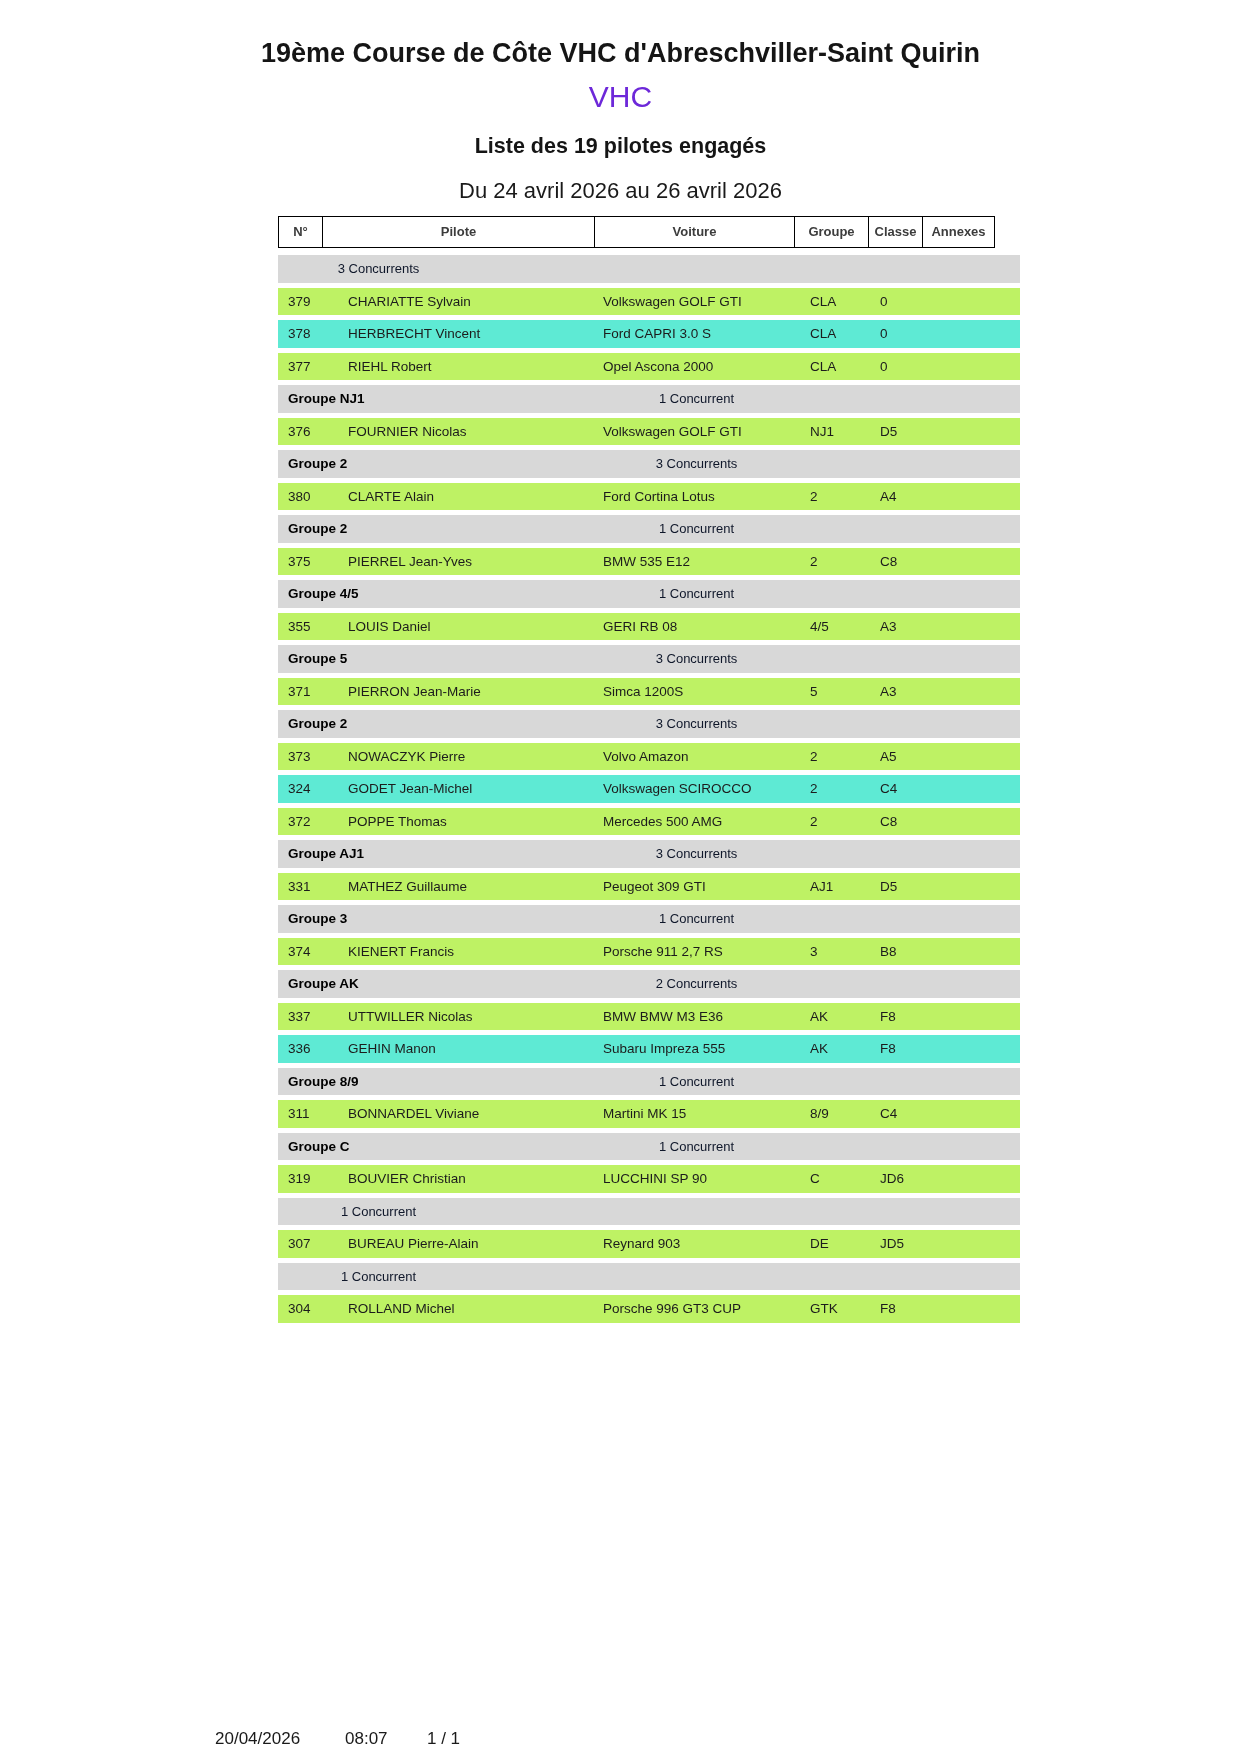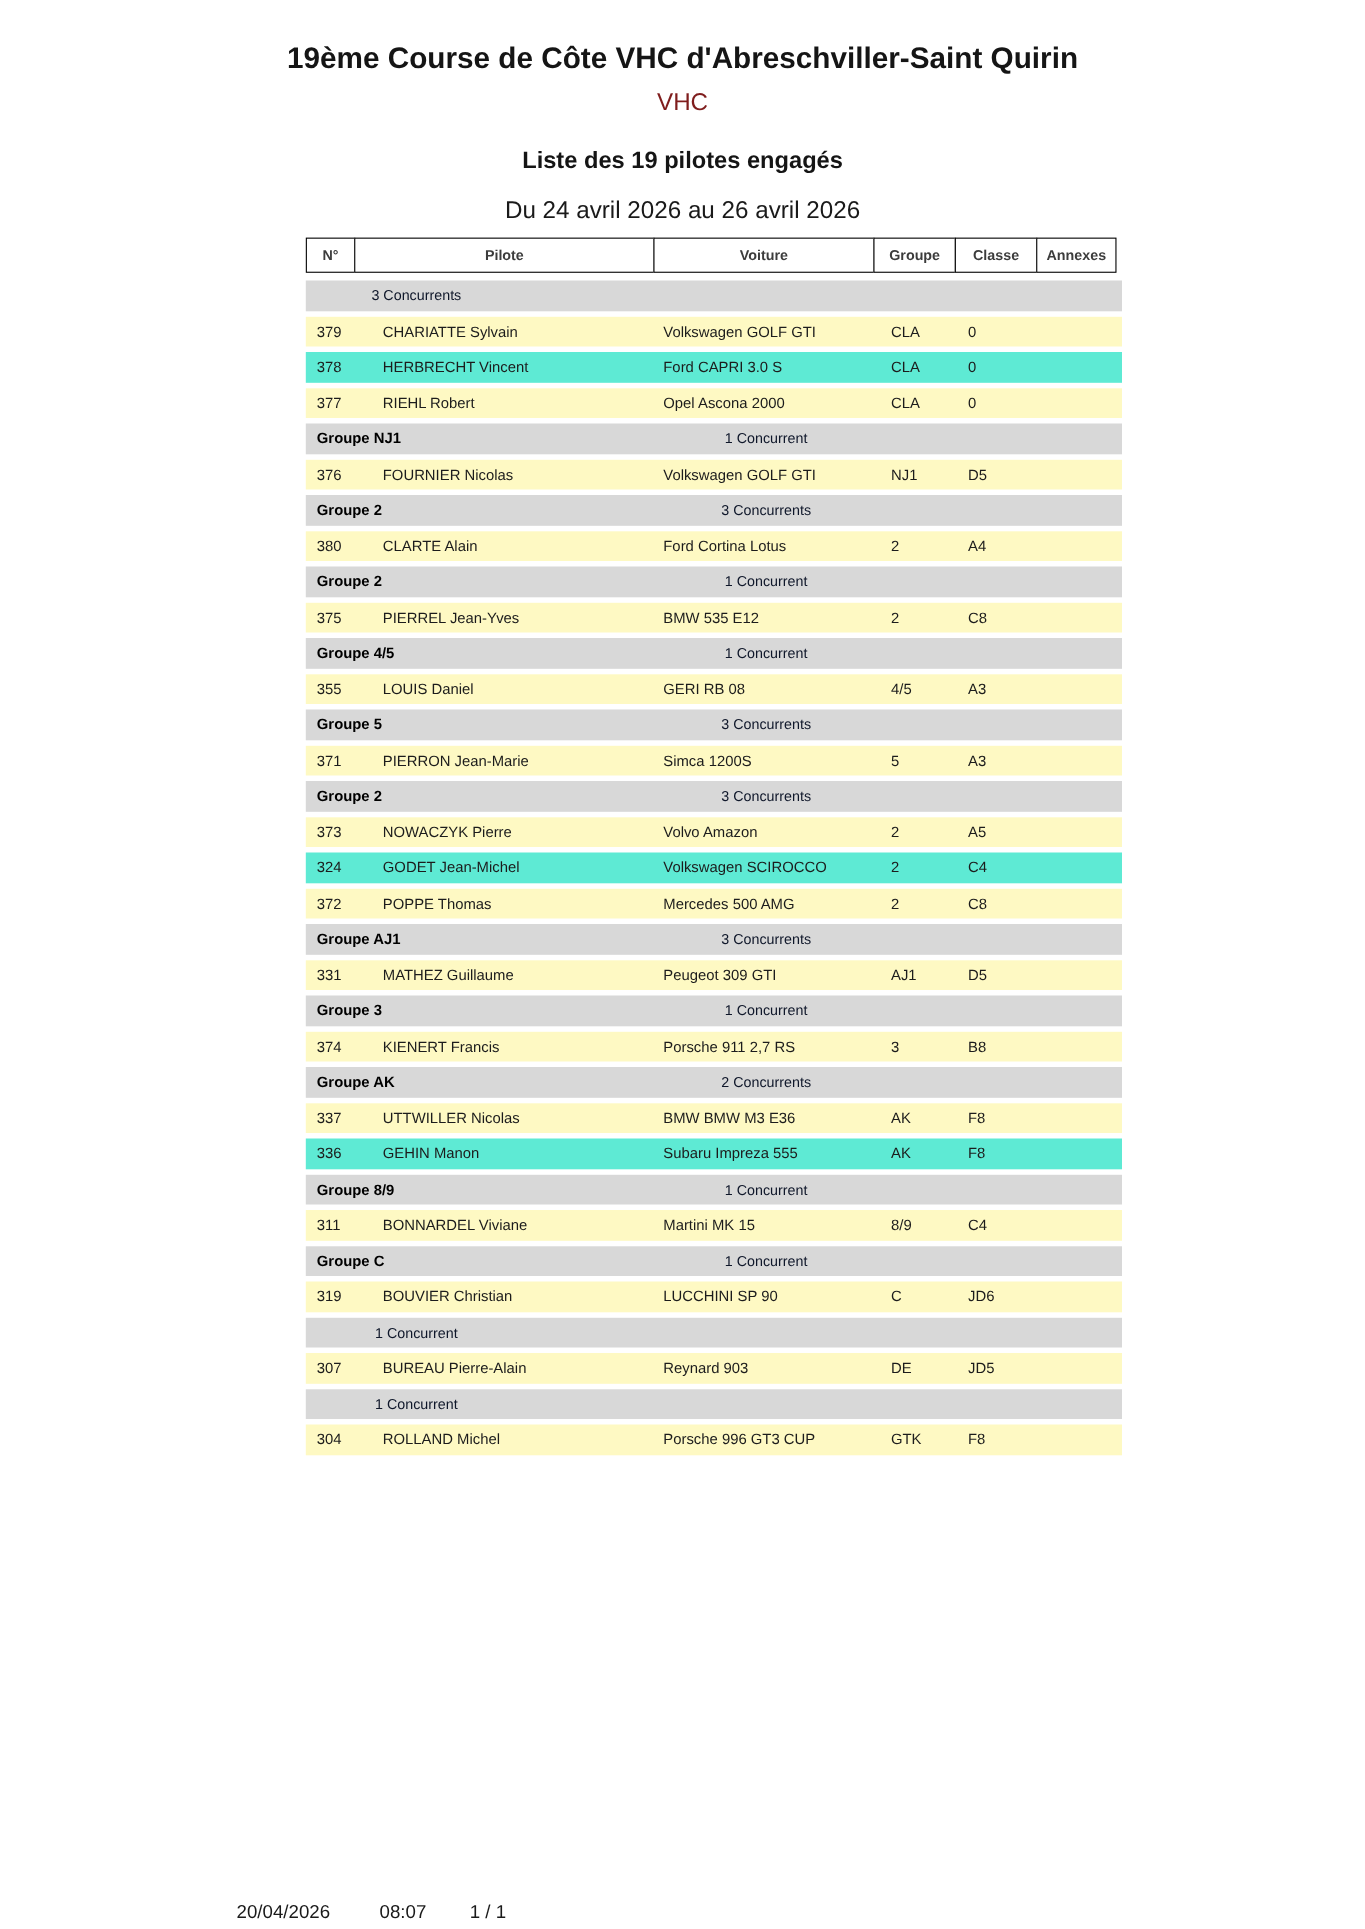--- a/index.html
+++ b/index.html
@@ -3,43 +3,43 @@
 <meta charset="utf-8">
 <style>
   html,body{margin:0;padding:0;}
   body{
     width:1241px;height:1754px;position:relative;background:#ffffff;
     font-family:"Liberation Sans","DejaVu Sans",sans-serif;color:#111;
     overflow:hidden;
   }
   .center-line{position:absolute;left:0;width:1241px;text-align:center;white-space:nowrap;}
   .doc-title{top:38px;font-size:27px;font-weight:bold;color:#151515;}
-  .doc-subtitle{top:80px;font-size:22px;color:#7f1d1d;}
+  .doc-subtitle{top:80px;font-size:30px;color:#6d28d9;}
   .list-title{top:134px;font-size:21.5px;font-weight:bold;color:#151515;}
   .date-range{top:178px;font-size:22px;color:#1a1a1a;}
 
   .table-wrap{position:absolute;left:278px;top:216px;width:742px;}
   .thead{display:flex;height:32px;margin-bottom:7px;}
   .hcell{
     box-sizing:border-box;border:1px solid #000;background:#fff;
     height:32px;line-height:30px;text-align:center;
     font-size:13px;font-weight:bold;color:#3c3c3c;
   }
   .hcell + .hcell{margin-left:-1px;}
 
   .row{display:flex;height:27.5px;line-height:27.5px;margin-bottom:5px;
        font-size:13.5px;color:#1c1c1c;}
   .row span{box-sizing:border-box;overflow:hidden;white-space:nowrap;}
   .group-row{background:#d8d8d8;}
   .group-label{width:318px;padding-left:10px;font-weight:bold;color:#000;}
   .group-count{width:201px;text-align:center;font-size:13px;color:#0f172a;}
-  .data-row{background:#fef9c3;}
+  .data-row{background:#bef264;}
   .data-row.alt{background:#5eead4;}
   .c0{width:45px;}  .c1{width:273px;} .c2{width:201px;}
-  .c3{width:75px;}  .c4{width:75px;}  .c5{width:73px;}
+  .c3{width:75px;}  .c4{width:55px;}  .c5{width:73px;}
   .d0{padding-left:10px;} .d1{padding-left:25px;} .d2{padding-left:7px;}
   .d3{padding-left:13px;} .d4{padding-left:8px;}
 
   .footer{position:absolute;top:1729px;left:0;width:1241px;height:20px;
           font-size:17px;color:#1a1a1a;}
   .footer span{position:absolute;white-space:nowrap;}
   .f-date{left:215px;} .f-time{left:345px;} .f-page{left:427px;}
 </style>
 </head>
 <body>

